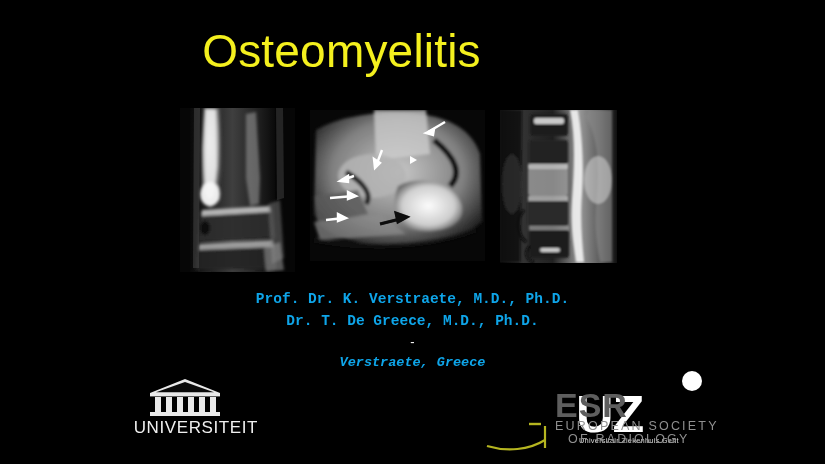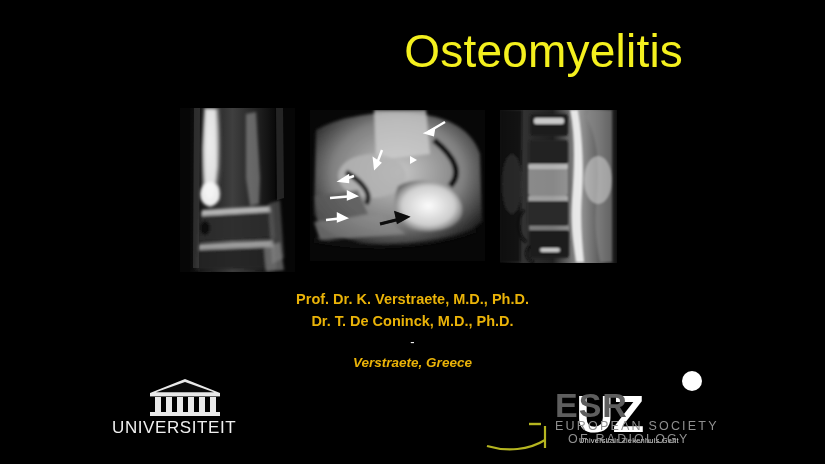--- a/index.html
+++ b/index.html
@@ -17,21 +17,21 @@
     background: #000000;
     overflow: hidden;
   }
 
   
   #title {
     position: absolute;
     left: 0;
     top: 22px;
     width: 683px;
-    text-align: right;
+    text-align: center;
     color: #f4f01e;
     font-size: 46px;
     font-weight: 400;
     letter-spacing: 0.2px;
     line-height: 58px;
     font-family: "Liberation Sans", sans-serif;
   }
 
   
   .mri {
@@ -50,21 +50,22 @@
     left: 0;
     top: 288px;
     width: 825px;
     text-align: center;
     color: #ffffff;
   }
   .credit-line {
     font-size: 14.5px;
     font-weight: bold;
     line-height: 22px;
-    color: #eab308;
+    color: #0ea5e9;
+    font-family: Liberation Mono, monospace;
   }
   .credit-line.small {
     font-size: 13.5px;
     font-weight: bold;
   }
   .credit-sep {
     font-size: 13px;
     line-height: 20px;
     color: #ffffff;
   }
@@ -75,21 +76,21 @@
     line-height: 22px;
   }
 
   
   #ugent-logo {
     position: absolute;
     left: 112px;
     top: 378px;
     width: 146px;
     height: 82px;
-    text-align: left;
+    text-align: right;
   }
   #ugent-logo .temple { display: block; margin: 0 auto; }
   .ugent-text {
     color: #efefef;
     font-size: 17px;
     line-height: 19px;
     letter-spacing: 0.6px;
     font-family: "Liberation Sans", sans-serif;
   }
 
@@ -342,21 +343,21 @@
         <path d="M24 100 C16 108 16 124 26 132" stroke="#0a0a0a" stroke-width="3" fill="none" opacity="0.9"></path>
         <path d="M30 136 C24 142 26 150 34 152" stroke="#0a0a0a" stroke-width="3" fill="none" opacity="0.8"></path>
 
         <rect x="40" y="138" width="20" height="4" rx="2" fill="#e8e8e8" opacity="0.85"></rect>
       </g>
     </svg>
   </div>
 
   <div id="credits">
     <div class="credit-line">Prof. Dr. K. Verstraete, M.D., Ph.D.</div>
-    <div class="credit-line">Dr. T. De Coninck, M.D., Ph.D.</div>
+    <div class="credit-line">Dr. T. De Greece, M.D., Ph.D.</div>
     <div class="credit-sep">-</div>
     <div class="credit-line italic">Verstraete, Greece</div>
   </div>
 
   <div id="ugent-logo">
     <svg class="temple" width="74" height="40" viewBox="0 0 74 40">
       <polygon points="37,1 72,15 2,15" fill="#e9e9e9"></polygon>
       <polygon points="37,4 66,14.2 8,14.2" fill="#0a0a0a"></polygon>
       <rect x="2" y="15" width="70" height="3.4" fill="#e9e9e9"></rect>
       <rect x="7" y="19" width="6" height="15" fill="#e9e9e9"></rect>

